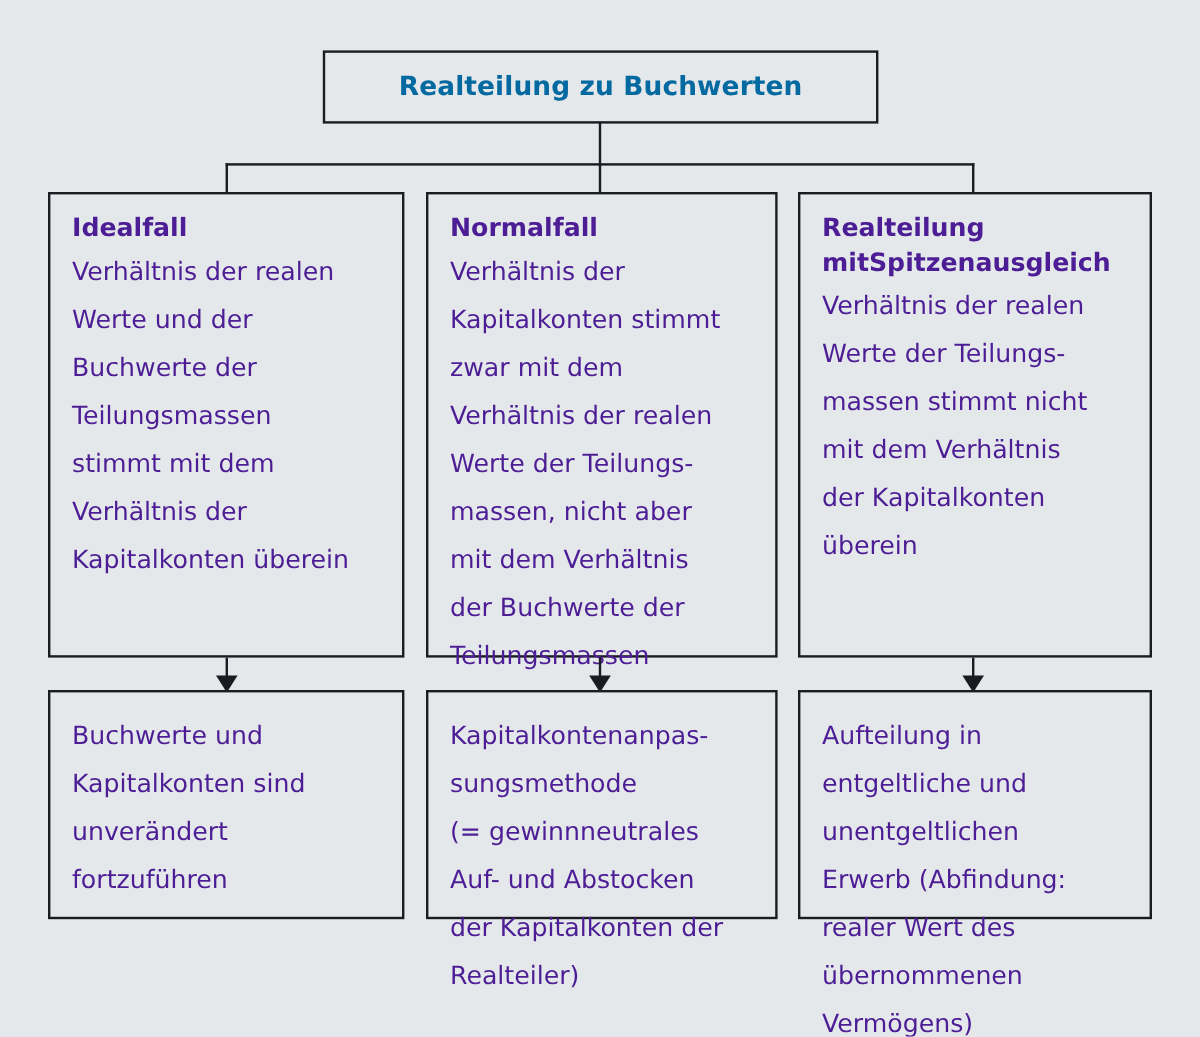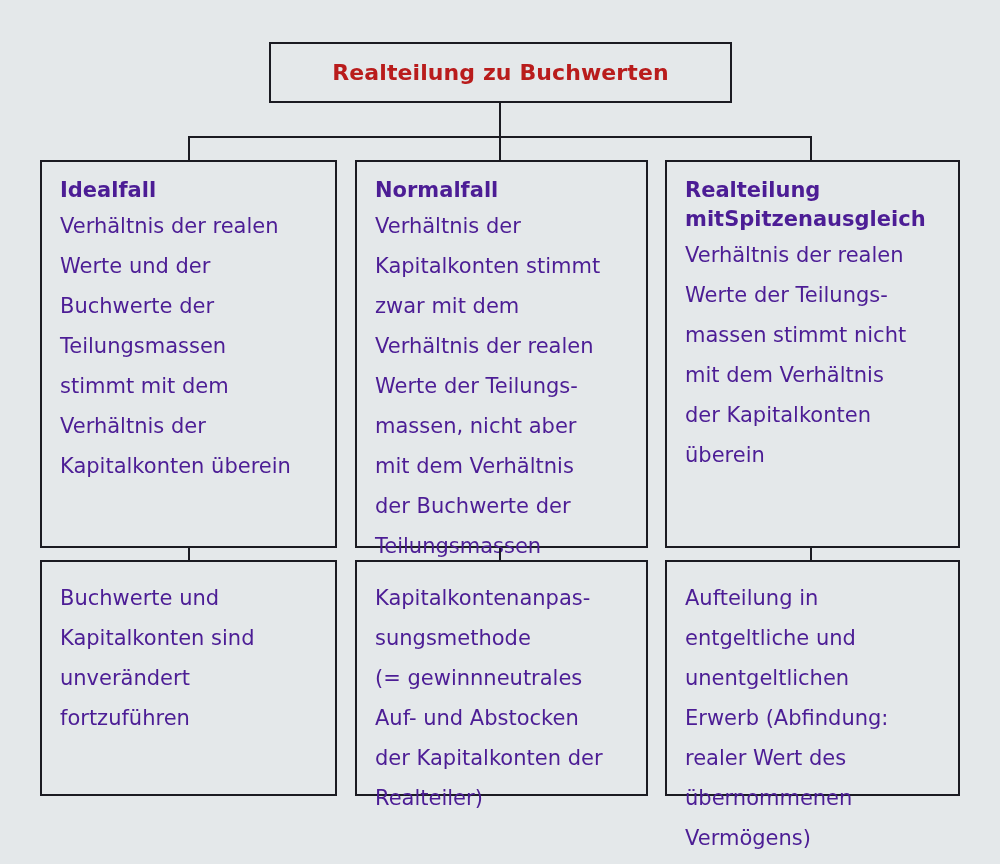--- a/index.html
+++ b/index.html
@@ -32,32 +32,32 @@
     top: 42px;
     width: 463px;
     height: 61px;
     display: flex;
     align-items: center;
     justify-content: center;
   }
   .title-text {
     font-size: 22px;
     font-weight: bold;
-    color: #b91c1c;
+    color: #0369a1;
     letter-spacing: 0.1px;
     white-space: nowrap;
   }
 
   .upper {
     top: 160px;
     height: 388px;
   }
   .lower {
-    top: 560px;
-    height: 236px;
+    top: 575px;
+    height: 191px;
   }
 
   .col-1 { left: 40px;  width: 297px; }
   .col-2 { left: 355px; width: 293px; }
   .col-3 { left: 665px; width: 295px; }
 
   .box-inner {
     padding: 14px 14px 0 18px;
   }
   .lower .box-inner {

